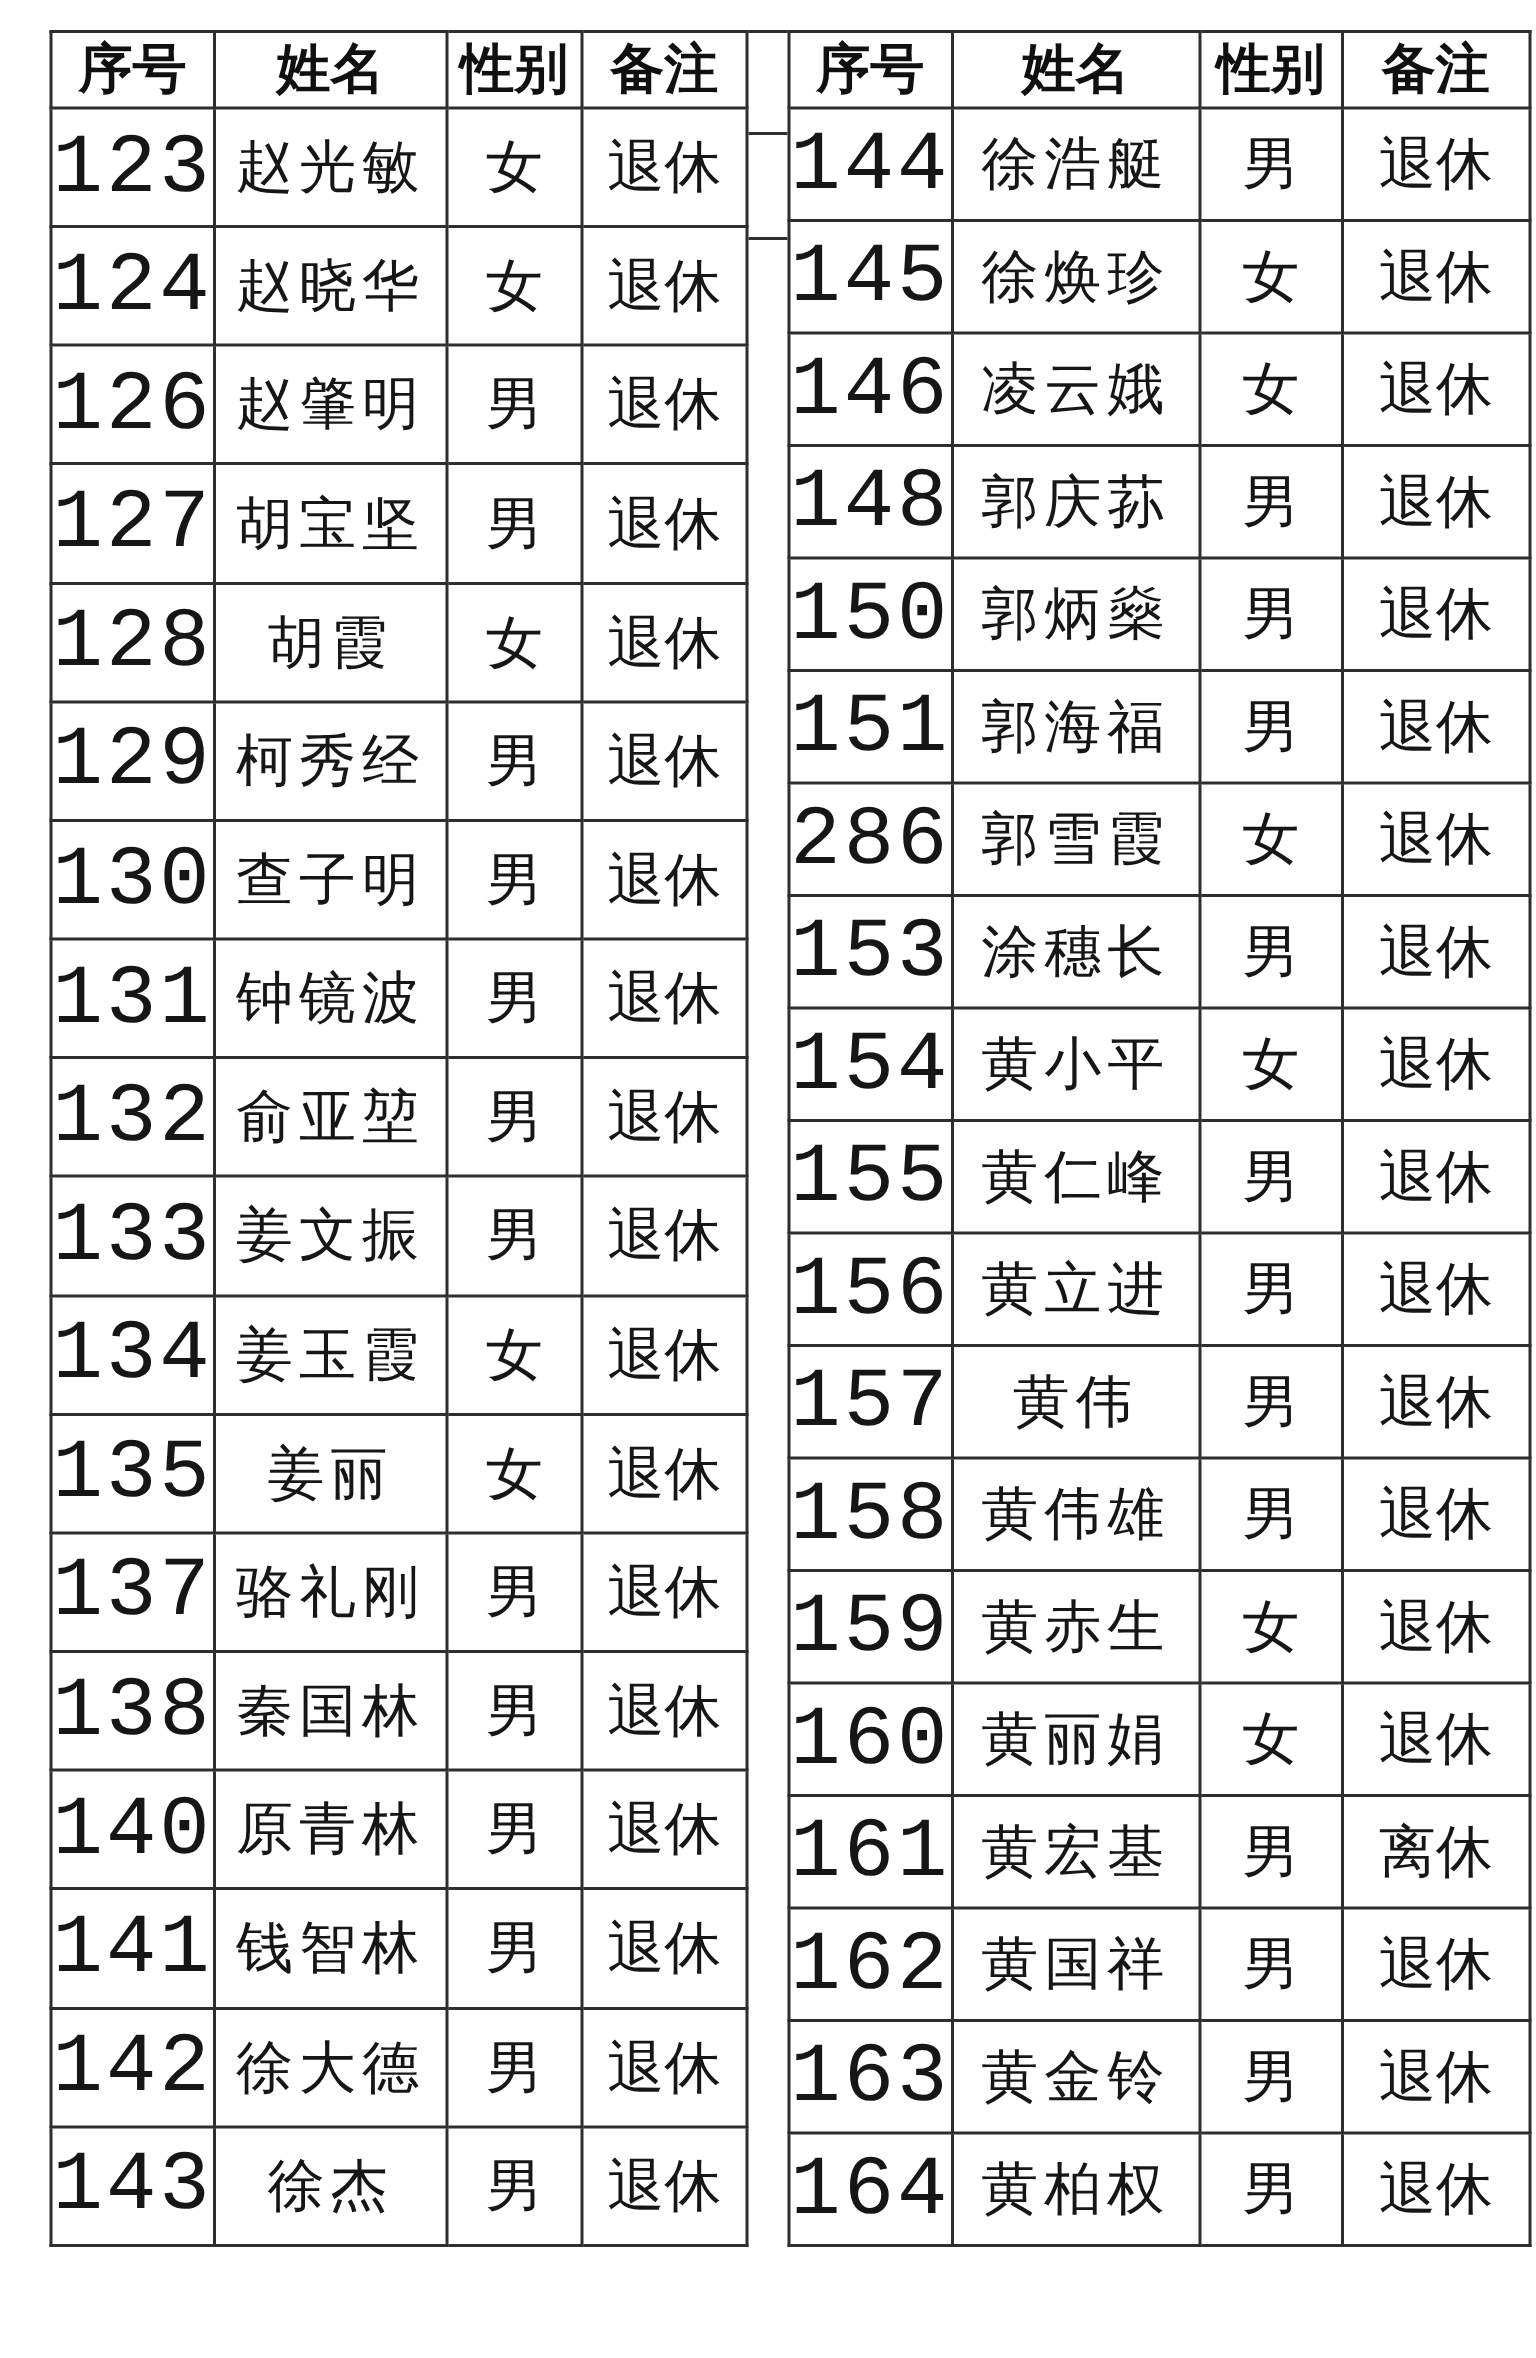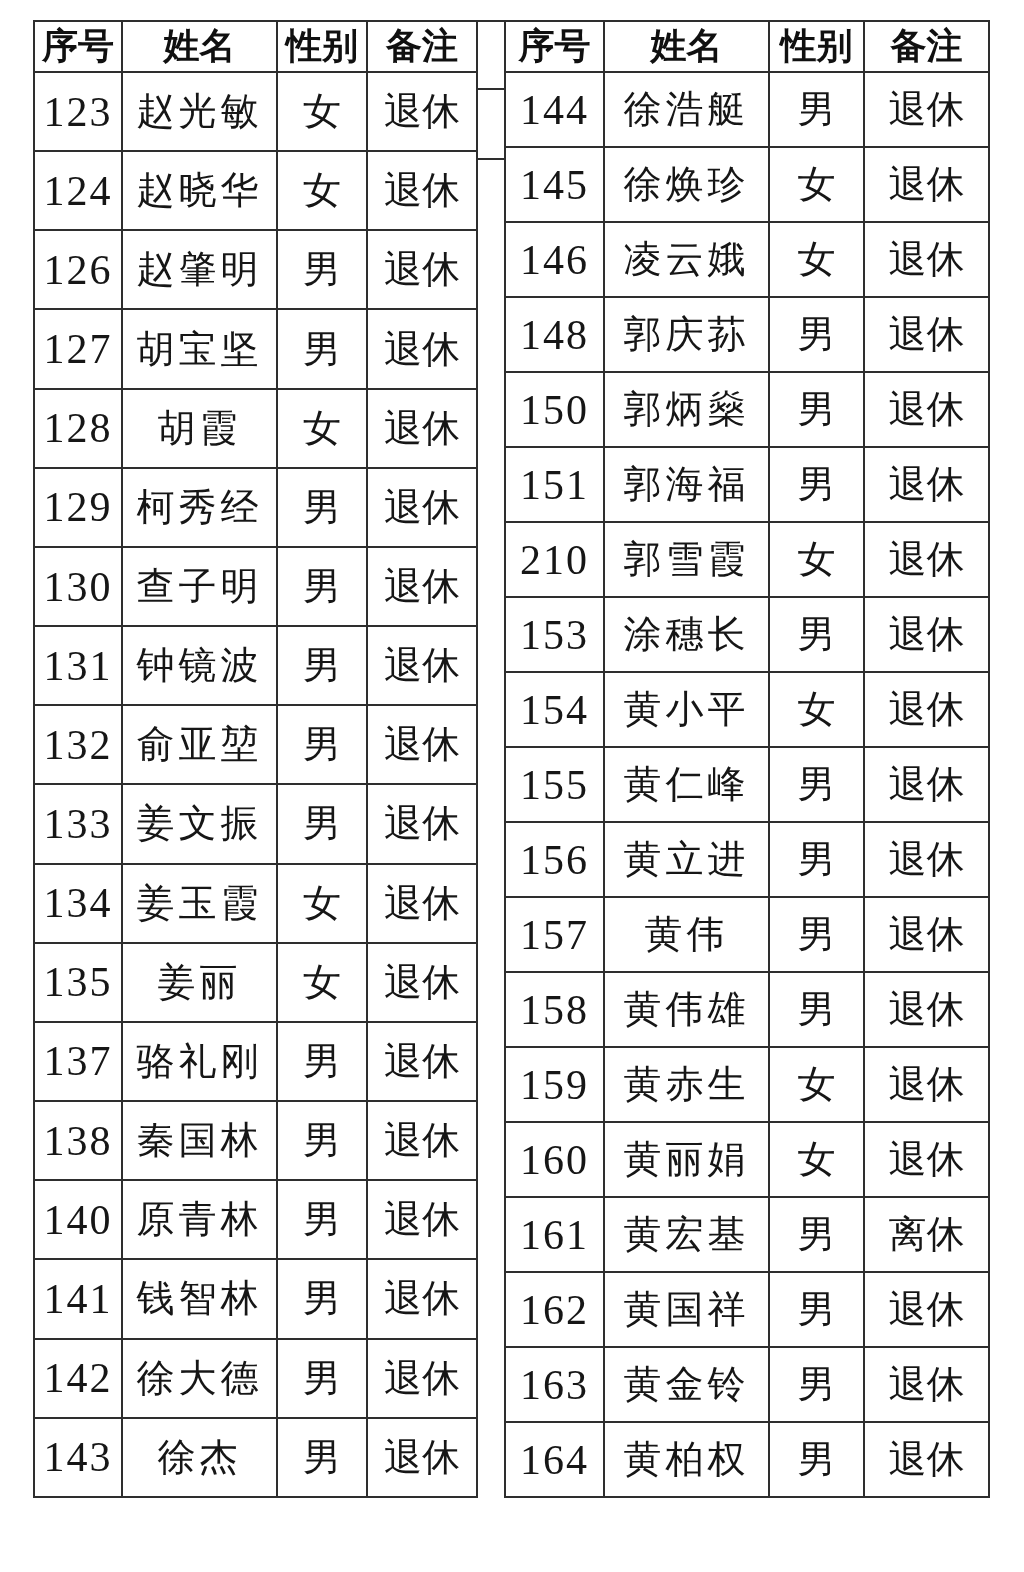--- a/index.html
+++ b/index.html
@@ -33,22 +33,22 @@
     overflow: hidden;
     color: #161616;
   }
   th {
     font-family: "Liberation Sans", "DejaVu Sans", sans-serif;
     font-weight: 700;
     font-size: 36px;
     color: #101010;
   }
   td.c-no {
-    font-family: Liberation Serif, serif;
-    font-size: 42px;
+    font-family: Liberation Mono, monospace;
+    font-size: 56px;
     letter-spacing: 2px;
   }
   td.c-name, td.c-gender, td.c-note {
     font-family: "DejaVu Serif", "Liberation Serif", serif;
     font-size: 38px;
   }
   td.c-name { letter-spacing: 4px; }
   
   .gap-strip {
     width: 26px;
@@ -250,21 +250,21 @@
           <td class="c-gender">男</td>
           <td class="c-note">退休</td>
         </tr>
         <tr>
           <td class="c-no">151</td>
           <td class="c-name">郭海福</td>
           <td class="c-gender">男</td>
           <td class="c-note">退休</td>
         </tr>
         <tr>
-          <td class="c-no">210</td>
+          <td class="c-no">286</td>
           <td class="c-name">郭雪霞</td>
           <td class="c-gender">女</td>
           <td class="c-note">退休</td>
         </tr>
         <tr>
           <td class="c-no">153</td>
           <td class="c-name">涂穗长</td>
           <td class="c-gender">男</td>
           <td class="c-note">退休</td>
         </tr>

